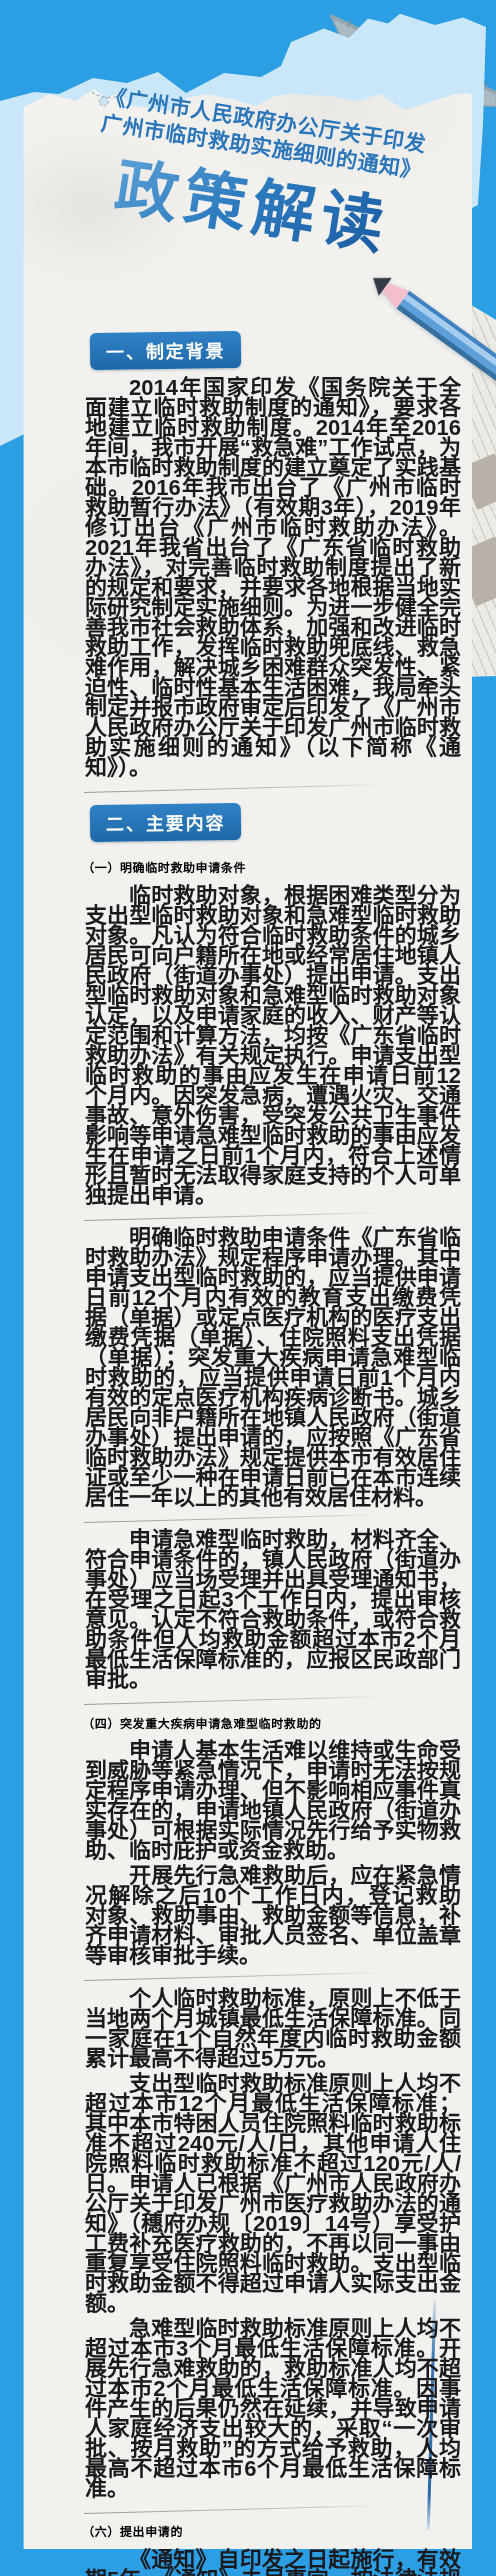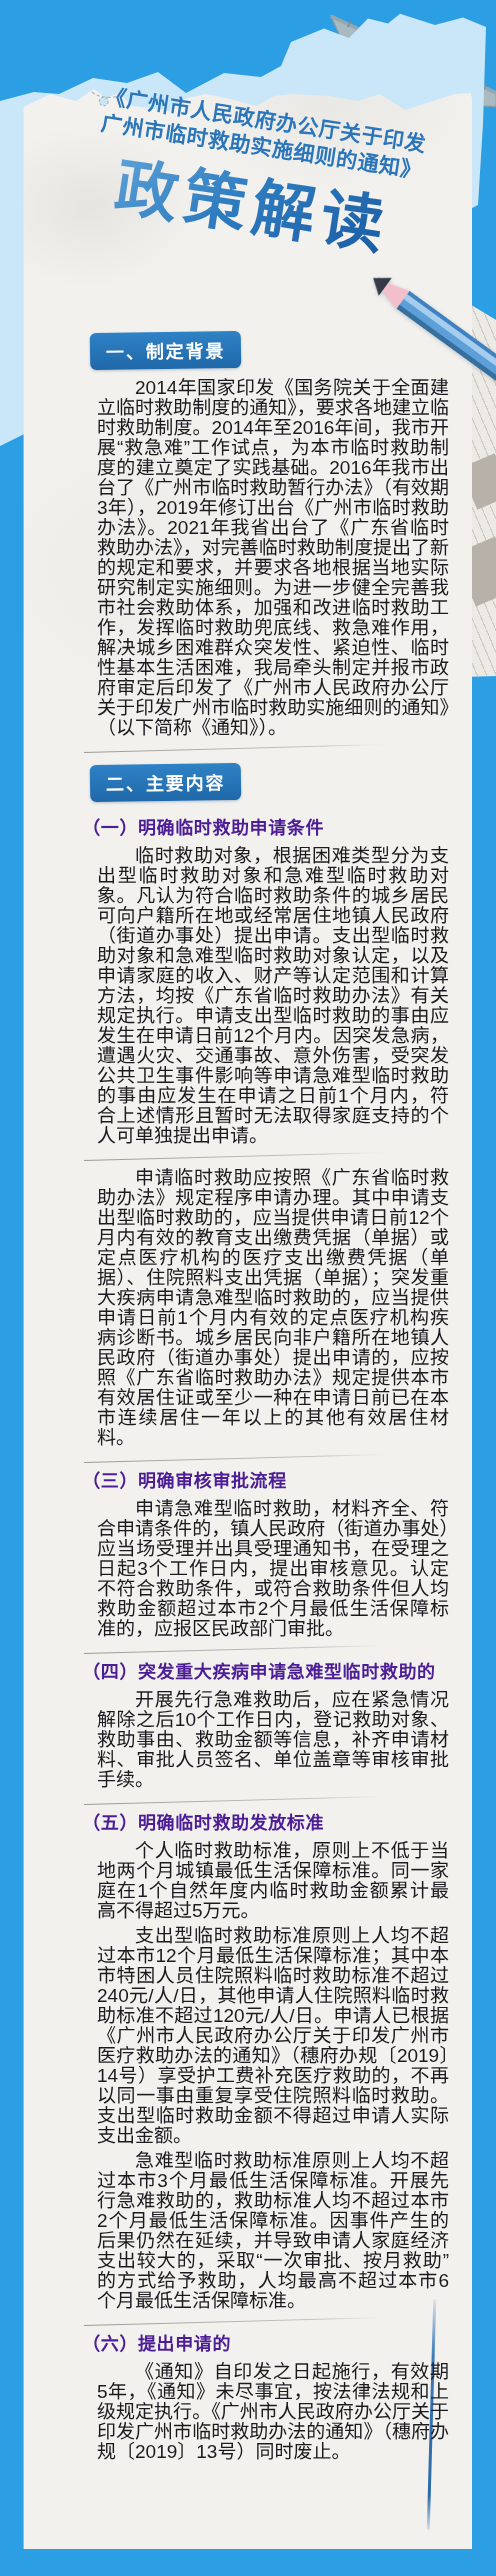--- a/index.html
+++ b/index.html
@@ -96,25 +96,25 @@
   }
   
   .content{position:absolute;left:81px;top:328px;width:384px;z-index:10;color:#1B1B1F;}
   .badge{
     display:inline-block;margin:3.7px 0 10px 8.7px;padding:5px 16px 5.6px;border-radius:6.2px;
     background:linear-gradient(180deg,#2F82C6,#1F68A9);
     color:#fff;font-size:18px;font-weight:bold;letter-spacing:1.9px;
     transform:rotate(-0.8deg);box-shadow:0 1.2px 2.5px rgba(20,60,100,.25);
   }
   .content p{
-    margin:0 16px 5px;font-size:19px;line-height:20px;font-weight:normal;
+    margin:0 4px 5px;font-size:22px;line-height:20px;font-weight:bold;
     text-align:justify;text-indent:2em;
   }
   .sub-heading{
-    margin:6.2px 0 6.2px 1.2px;font-size:18px;line-height:22.4px;font-weight:bold;color:#4c1d95;
+    margin:6.2px 0 6.2px 1.2px;font-size:12px;line-height:22.4px;font-weight:bold;color:#000000;
     letter-spacing:0.6px;
   }
   .divider{
     width:299px;height:1.2px;margin:10px 0 11.2px 2.5px;
     background:linear-gradient(90deg,rgba(130,130,130,.8),rgba(165,165,165,.55) 80%,rgba(165,165,165,0));
     transform:rotate(-1.5deg);
   }
 </style>
 </head>
 <body>
@@ -174,32 +174,31 @@
   <div class="badge">一、制定背景</div>
   <p>2014年国家印发《国务院关于全面建立临时救助制度的通知》，要求各地建立临时救助制度。2014年至2016年间，我市开展“救急难”工作试点，为本市临时救助制度的建立奠定了实践基础。2016年我市出台了《广州市临时救助暂行办法》（有效期3年），2019年修订出台《广州市临时救助办法》。2021年我省出台了《广东省临时救助办法》，对完善临时救助制度提出了新的规定和要求，并要求各地根据当地实际研究制定实施细则。为进一步健全完善我市社会救助体系，加强和改进临时救助工作，发挥临时救助兜底线、救急难作用，解决城乡困难群众突发性、紧迫性、临时性基本生活困难，我局牵头制定并报市政府审定后印发了《广州市人民政府办公厅关于印发广州市临时救助实施细则的通知》（以下简称《通知》）。</p>
   <div class="divider"></div>
 
   <div class="badge">二、主要内容</div>
 
   <div class="sub-heading">（一）明确临时救助申请条件</div>
   <p>临时救助对象，根据困难类型分为支出型临时救助对象和急难型临时救助对象。凡认为符合临时救助条件的城乡居民可向户籍所在地或经常居住地镇人民政府（街道办事处）提出申请。支出型临时救助对象和急难型临时救助对象认定，以及申请家庭的收入、财产等认定范围和计算方法，均按《广东省临时救助办法》有关规定执行。申请支出型临时救助的事由应发生在申请日前12个月内。因突发急病，遭遇火灾、交通事故、意外伤害，受突发公共卫生事件影响等申请急难型临时救助的事由应发生在申请之日前1个月内，符合上述情形且暂时无法取得家庭支持的个人可单独提出申请。</p>
   <div class="divider"></div>
 
-  <p>申请临时救助应按照《广东省临时救助办法》规定程序申请办理。其中申请支出型临时救助的，应当提供申请日前12个月内有效的教育支出缴费凭据（单据）或定点医疗机构的医疗支出缴费凭据（单据）、住院照料支出凭据（单据）；突发重大疾病申请急难型临时救助的，应当提供申请日前1个月内有效的定点医疗机构疾病诊断书。城乡居民向非户籍所在地镇人民政府（街道办事处）提出申请的，应按照《广东省临时救助办法》规定提供本市有效居住证或至少一种在申请日前已在本市连续居住一年以上的其他有效居住材料。</p>
-  <div class="divider"></div>
-
-  <div class="sub-heading">（三）明确审核审批流程</div>
+  <p>明确临时救助申请条件《广东省临时救助办法》规定程序申请办理。其中申请支出型临时救助的，应当提供申请日前12个月内有效的教育支出缴费凭据（单据）或定点医疗机构的医疗支出缴费凭据（单据）、住院照料支出凭据（单据）；突发重大疾病申请急难型临时救助的，应当提供申请日前1个月内有效的定点医疗机构疾病诊断书。城乡居民向非户籍所在地镇人民政府（街道办事处）提出申请的，应按照《广东省临时救助办法》规定提供本市有效居住证或至少一种在申请日前已在本市连续居住一年以上的其他有效居住材料。</p>
+  <div class="divider"></div>
+
   <p>申请急难型临时救助，材料齐全、符合申请条件的，镇人民政府（街道办事处）应当场受理并出具受理通知书，在受理之日起3个工作日内，提出审核意见。认定不符合救助条件，或符合救助条件但人均救助金额超过本市2个月最低生活保障标准的，应报区民政部门审批。</p>
   <div class="divider"></div>
 
   <div class="sub-heading">（四）突发重大疾病申请急难型临时救助的</div>
+  <p>申请人基本生活难以维持或生命受到威胁等紧急情况下，申请时无法按规定程序申请办理、但不影响相应事件真实存在的，申请地镇人民政府（街道办事处）可根据实际情况先行给予实物救助、临时庇护或资金救助。</p>
   <p>开展先行急难救助后，应在紧急情况解除之后10个工作日内，登记救助对象、救助事由、救助金额等信息，补齐申请材料、审批人员签名、单位盖章等审核审批手续。</p>
   <div class="divider"></div>
 
-  <div class="sub-heading">（五）明确临时救助发放标准</div>
   <p>个人临时救助标准，原则上不低于当地两个月城镇最低生活保障标准。同一家庭在1个自然年度内临时救助金额累计最高不得超过5万元。</p>
   <p>支出型临时救助标准原则上人均不超过本市12个月最低生活保障标准；其中本市特困人员住院照料临时救助标准不超过240元/人/日，其他申请人住院照料临时救助标准不超过120元/人/日。申请人已根据《广州市人民政府办公厅关于印发广州市医疗救助办法的通知》（穗府办规〔2019〕14号）享受护工费补充医疗救助的，不再以同一事由重复享受住院照料临时救助。支出型临时救助金额不得超过申请人实际支出金额。</p>
   <p>急难型临时救助标准原则上人均不超过本市3个月最低生活保障标准。开展先行急难救助的，救助标准人均不超过本市2个月最低生活保障标准。因事件产生的后果仍然在延续，并导致申请人家庭经济支出较大的，采取“一次审批、按月救助”的方式给予救助，人均最高不超过本市6个月最低生活保障标准。</p>
   <div class="divider"></div>
 
   <div class="sub-heading">（六）提出申请的</div>
   <p>《通知》自印发之日起施行，有效期5年，《通知》未尽事宜，按法律法规和上级规定执行。《广州市人民政府办公厅关于印发广州市临时救助办法的通知》（穗府办规〔2019〕13号）同时废止。</p>
   
 
   

